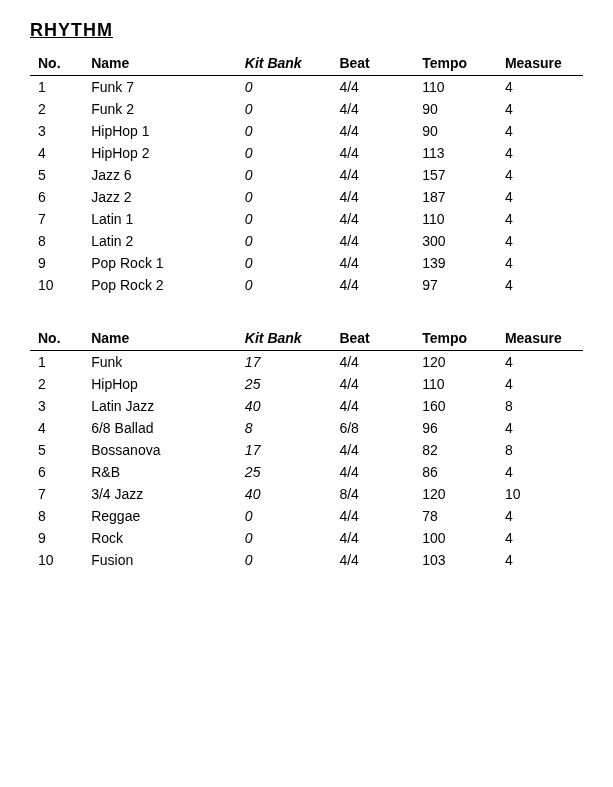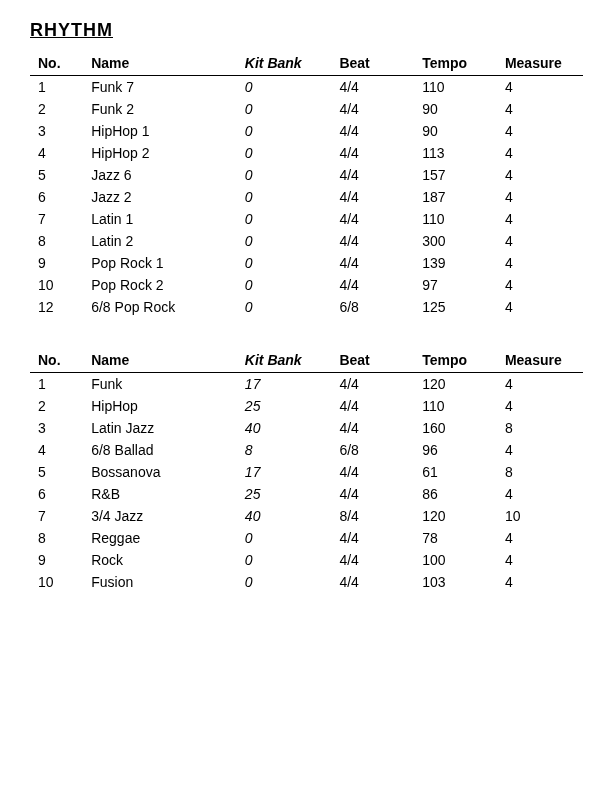--- a/index.html
+++ b/index.html
@@ -167,28 +167,20 @@
           <td>4</td>
         </tr>
         <tr>
           <td>10</td>
           <td>Pop Rock 2</td>
           <td>0</td>
           <td>4/4</td>
           <td>97</td>
           <td>4</td>
         </tr>
-        <tr>
-          <td>12</td>
-          <td>6/8 Pop Rock</td>
-          <td>0</td>
-          <td>6/8</td>
-          <td>125</td>
-          <td>4</td>
-        </tr>
       </tbody>
   </table>
 </div>
 
 <div>
   <table class="data-table">
     <thead>
       <tr>
         <th>No.</th>
         <th>Name</th>
@@ -229,21 +221,21 @@
           <td>8</td>
           <td>6/8</td>
           <td>96</td>
           <td>4</td>
         </tr>
         <tr>
           <td>5</td>
           <td>Bossanova</td>
           <td>17</td>
           <td>4/4</td>
-          <td>61</td>
+          <td>82</td>
           <td>8</td>
         </tr>
         <tr>
           <td>6</td>
           <td>R&amp;B</td>
           <td>25</td>
           <td>4/4</td>
           <td>86</td>
           <td>4</td>
         </tr>

